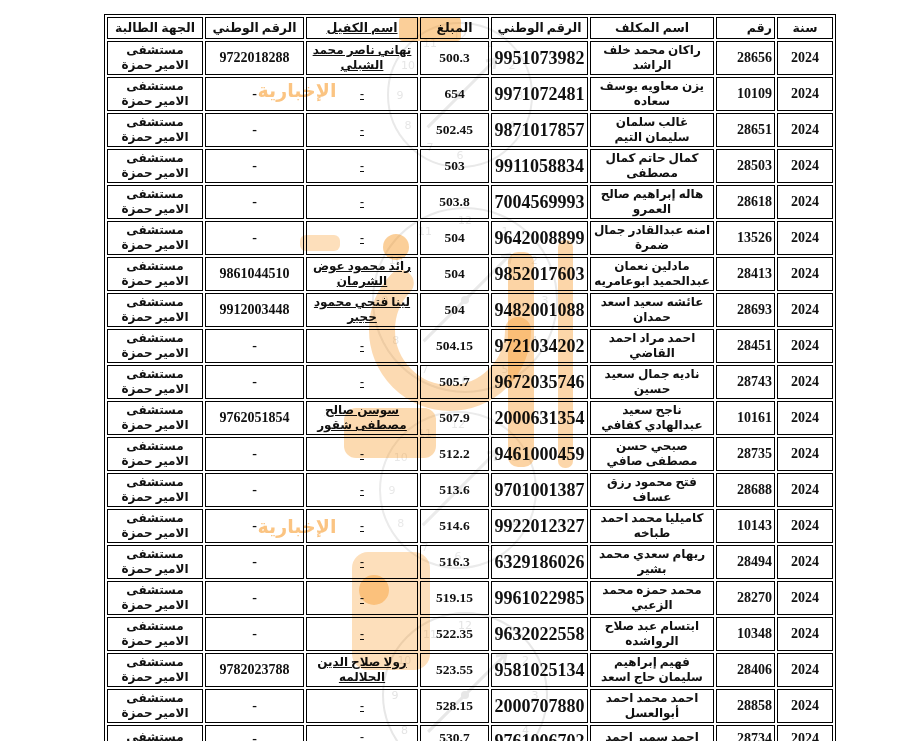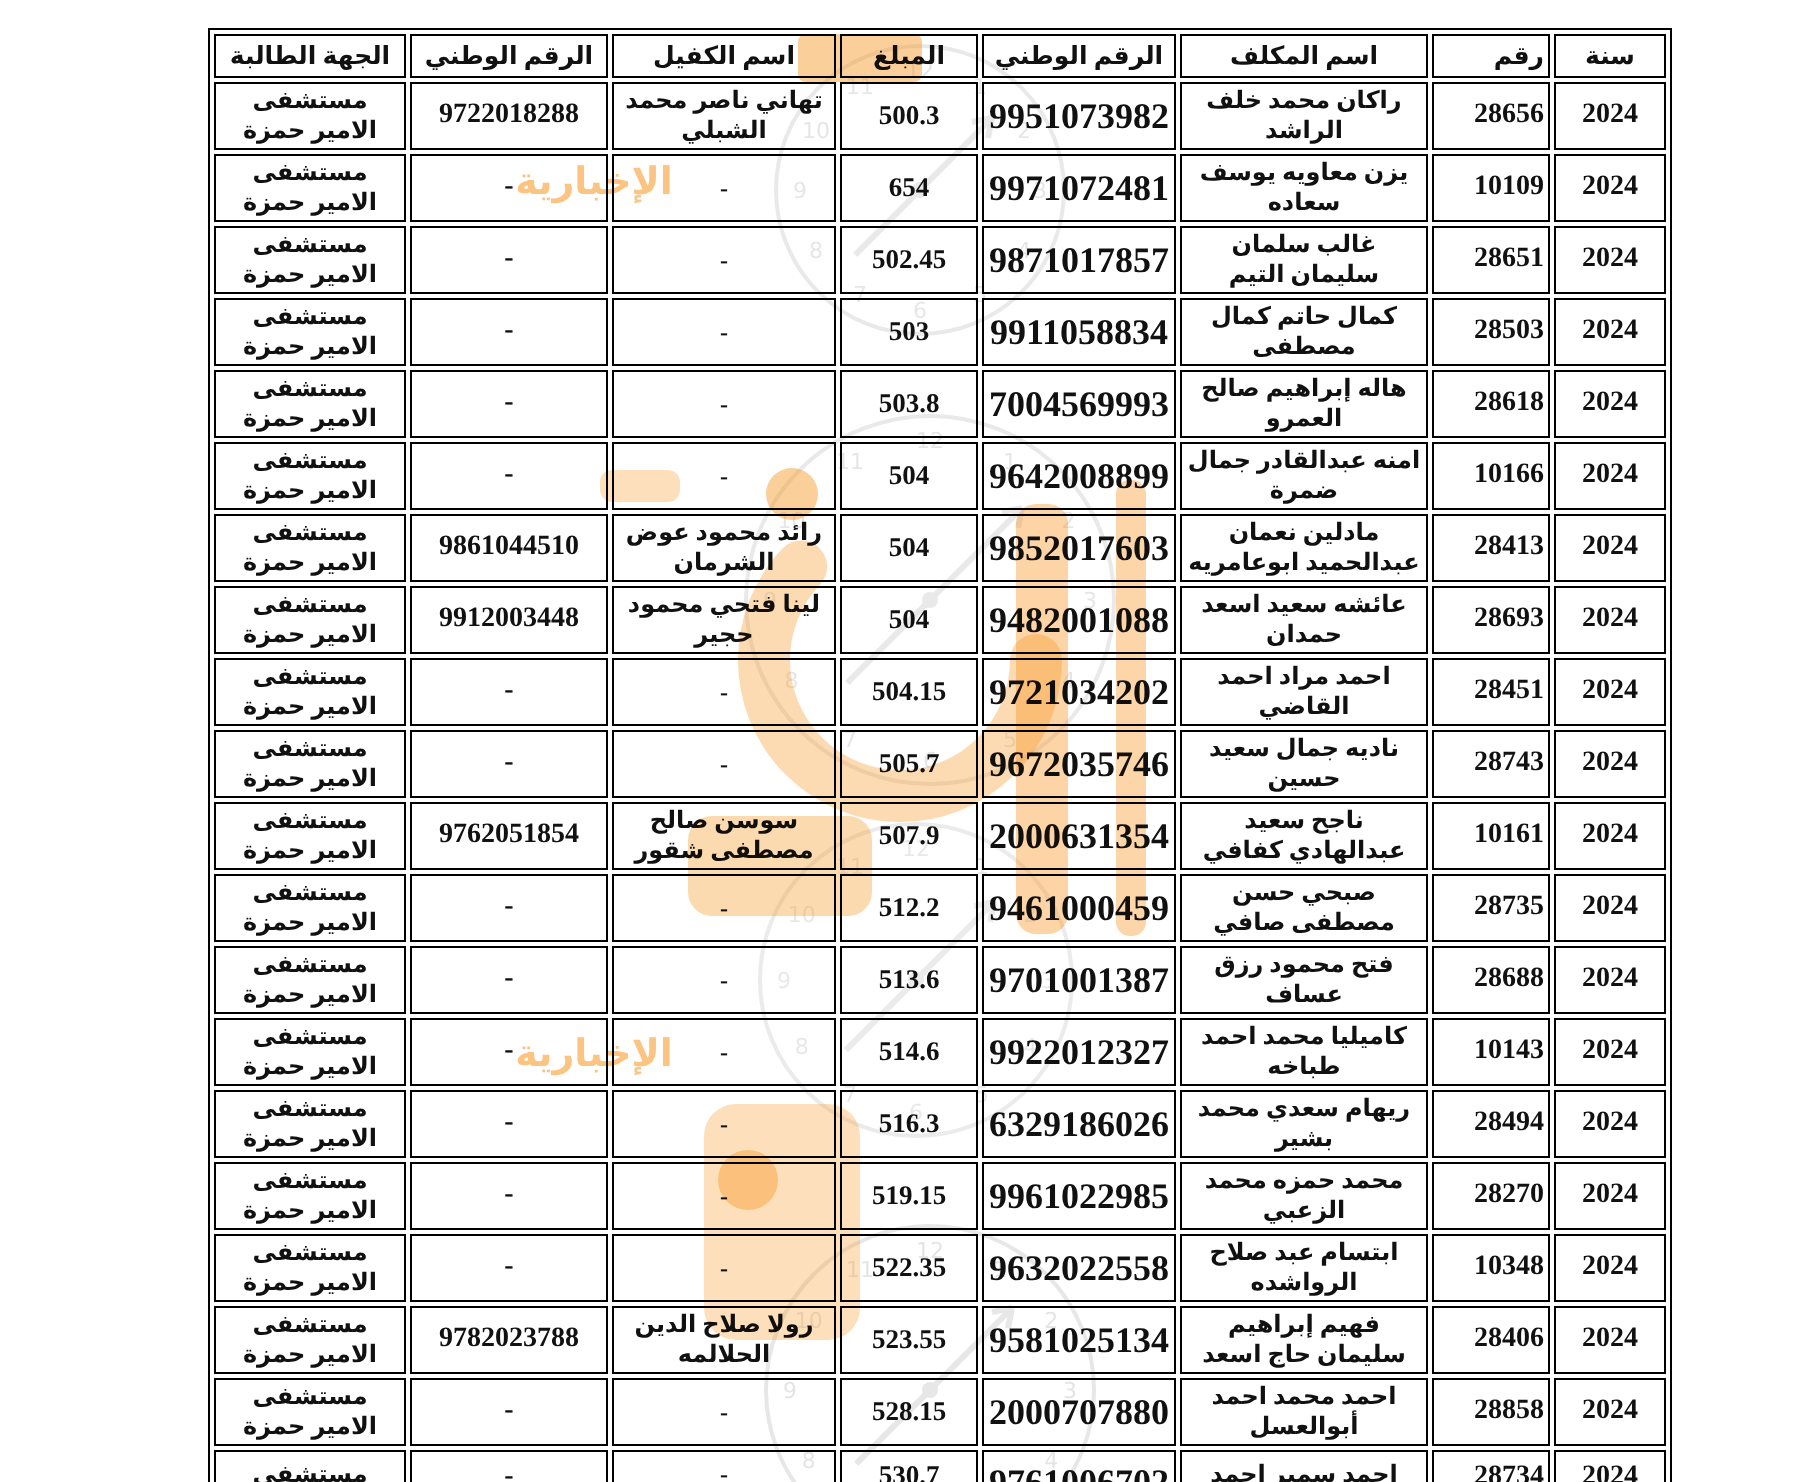--- a/index.html
+++ b/index.html
@@ -16,21 +16,21 @@
         word-wrap:break-word;}
   th{height:18px;font-size:12.5px;}
   td{height:29px;font-size:12px;line-height:1.25;}
   tbody tr:last-child td{height:50px;vertical-align:top;padding-top:4px;}
   
   .c-year{width:50px;font-size:14px;text-align:center;}
   .c-number{width:53px;font-size:14px;text-align:right;}
   .c-taxpayer_name{width:118px;}
   .c-taxpayer_national_id{width:91px;font-size:18px;}
   .c-amount{width:63px;font-size:13.5px;}
-  .c-sponsor_name{width:106px;}
+  .c-sponsor_name{width:106px;text-decoration:underline;}
   .c-sponsor_national_id{width:93px;font-size:14px;}
   .c-requesting_entity{width:90px;}
   th.c-year,th.c-number,th.c-taxpayer_national_id,th.c-amount,
   th.c-sponsor_national_id{font-size:12.5px;}
 
   
   .wm{position:absolute;top:0;left:0;width:900px;height:741px;
       pointer-events:none;mix-blend-mode:multiply;z-index:5;}
   .wm-news{font-family:"DejaVu Sans",sans-serif;font-weight:bold;font-size:19px;
            fill:#f7941d;opacity:.55;text-anchor:middle;}
@@ -103,21 +103,21 @@
             <td class="c-number">28618</td>
             <td class="c-taxpayer_name">هاله إبراهيم صالح العمرو</td>
             <td class="c-taxpayer_national_id">7004569993</td>
             <td class="c-amount">503.8</td>
             <td class="c-sponsor_name">-</td>
             <td class="c-sponsor_national_id">-</td>
             <td class="c-requesting_entity">مستشفى الامير حمزة</td>
           </tr>
           <tr>
             <td class="c-year">2024</td>
-            <td class="c-number">10166</td>
+            <td class="c-number">13526</td>
             <td class="c-taxpayer_name">امنه عبدالقادر جمال ضمرة</td>
             <td class="c-taxpayer_national_id">9642008899</td>
             <td class="c-amount">504</td>
             <td class="c-sponsor_name">-</td>
             <td class="c-sponsor_national_id">-</td>
             <td class="c-requesting_entity">مستشفى الامير حمزة</td>
           </tr>
           <tr>
             <td class="c-year">2024</td>
             <td class="c-number">28413</td>

